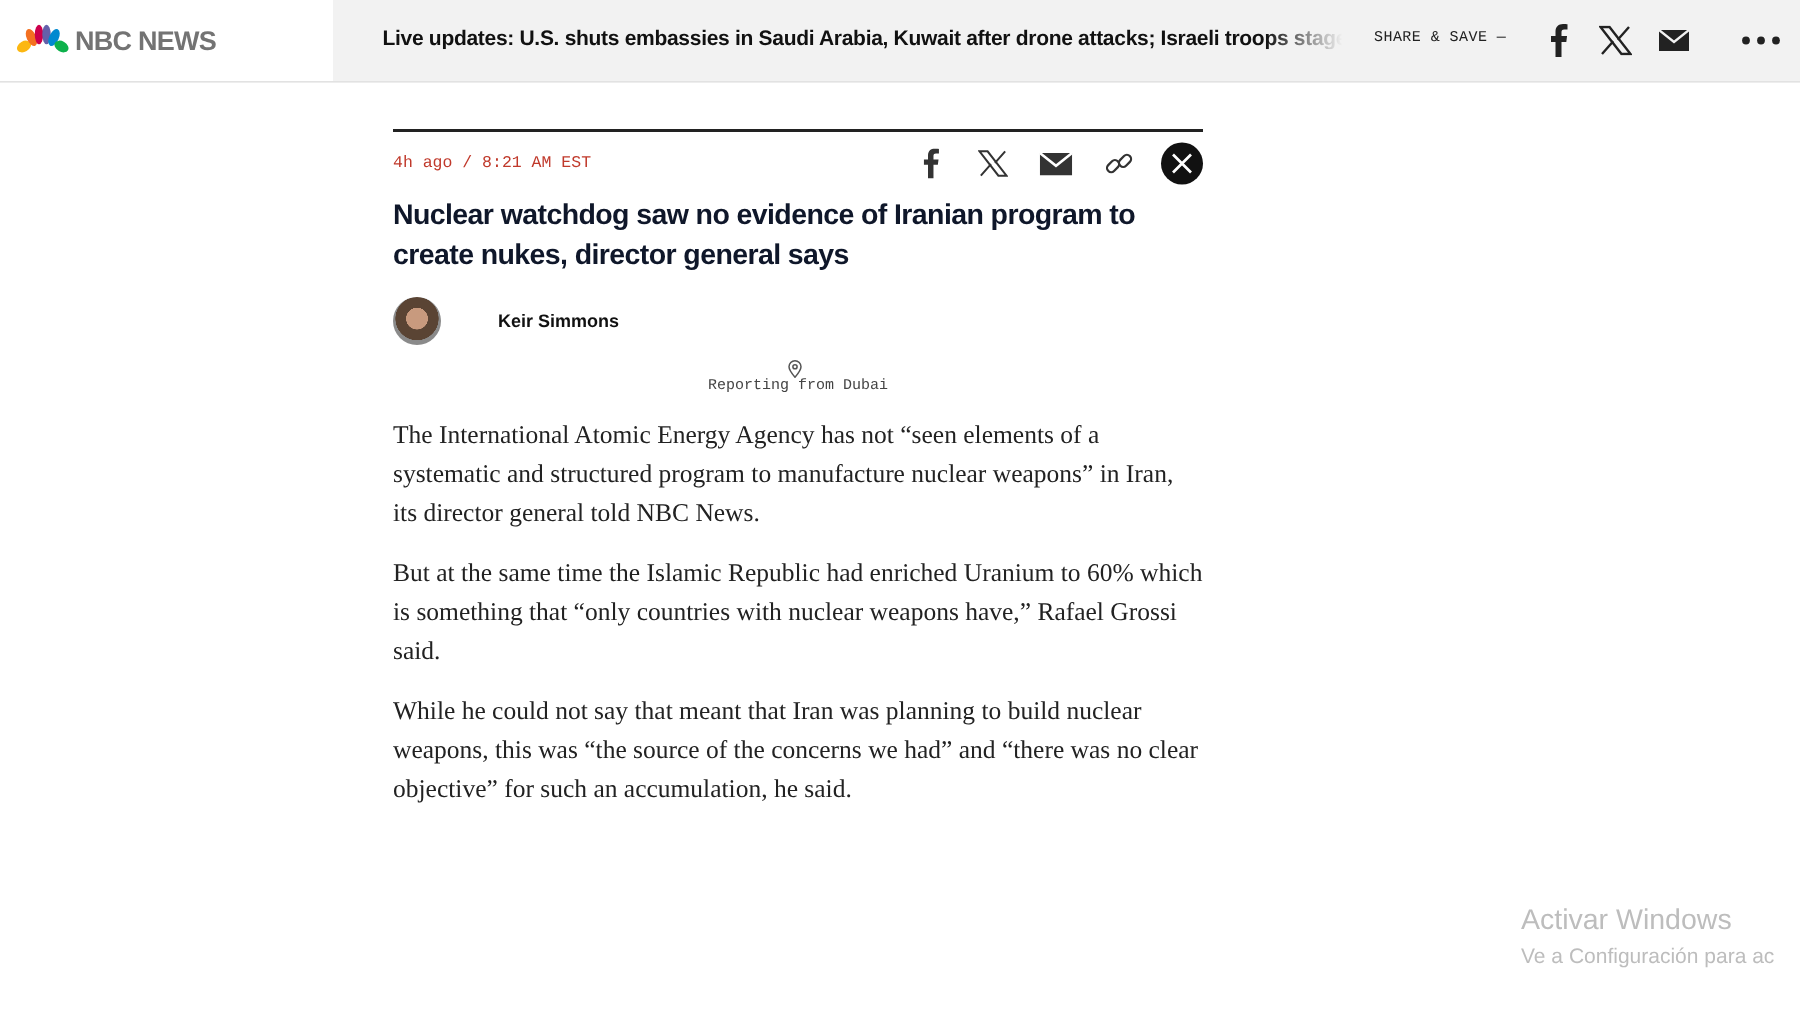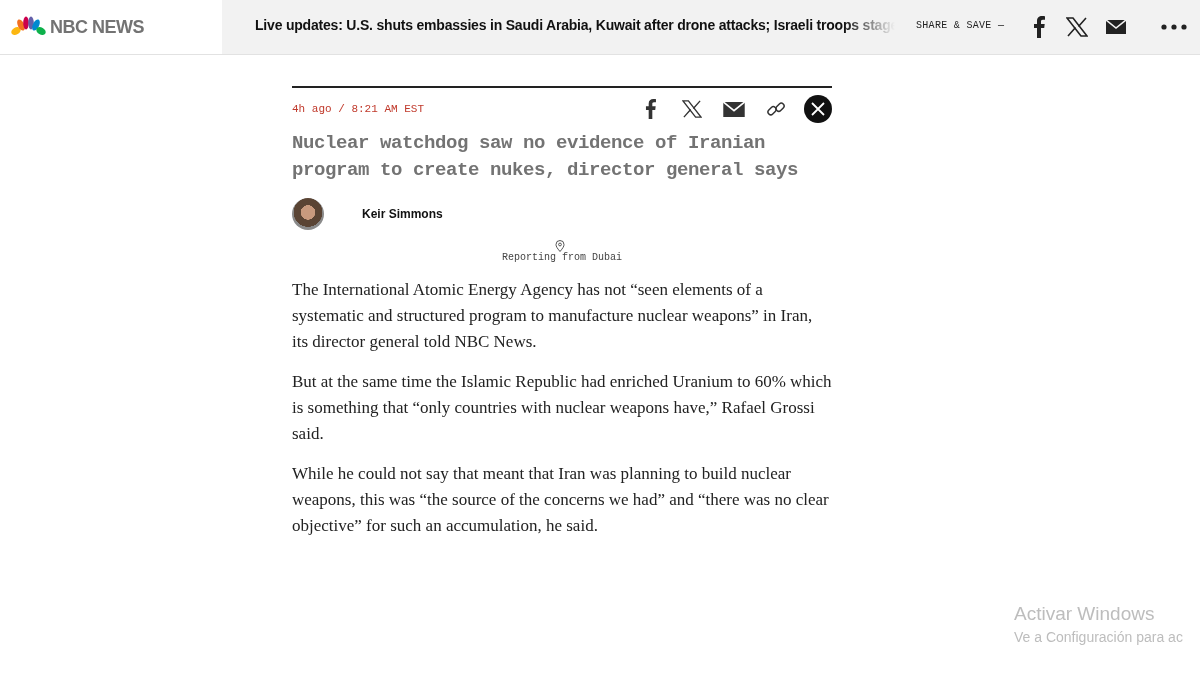--- a/index.html
+++ b/index.html
@@ -5,28 +5,28 @@
   html,body{margin:0;padding:0;}
   body{width:1200px;height:678px;overflow:hidden;background:#fff;position:relative;font-family:"Liberation Sans",sans-serif;color:#111;}
   .topbar{position:absolute;left:0;top:0;width:1200px;height:54px;background:#f2f2f2;border-bottom:1px solid #e2e2e2;}
   .logo-box{position:absolute;left:0;top:0;width:222px;height:54px;background:#fff;display:flex;align-items:center;}
   .peacock{margin-left:10px;width:36px;height:22px;}
   .logo-text{font-family:"Liberation Sans",sans-serif;font-weight:700;font-size:18px;letter-spacing:-0.5px;margin-left:4px;color:#737373;}
   .headline-ticker{position:absolute;left:255px;top:17px;width:640px;white-space:nowrap;overflow:hidden;font-weight:700;font-size:14px;color:#111;letter-spacing:-0.2px;
     -webkit-mask-image:linear-gradient(to right,#000 92%,transparent 100%);mask-image:linear-gradient(to right,#000 92%,transparent 100%);}
   .share-save{position:absolute;left:916px;top:20px;font-family:"Liberation Mono",monospace;font-size:10px;color:#222;letter-spacing:0.3px;}
   .top-icon{position:absolute;top:13px;width:28px;height:28px;display:flex;align-items:center;justify-content:center;cursor:pointer;}
-  .article{position:absolute;left:292px;top:86px;width:540px;}
+  .article{position:absolute;left:262px;top:86px;width:540px;}
   .rule{height:2px;background:#222;width:540px;}
   .meta-row{position:relative;height:42px;}
   .timestamp{position:absolute;left:0;top:15px;font-family:"Liberation Mono",monospace;font-size:11px;color:#c0392b;}
   .share-icons{position:absolute;right:0;top:7px;display:flex;align-items:center;gap:14px;}
   .sicon{width:28px;height:28px;display:flex;align-items:center;justify-content:center;cursor:pointer;}
   .close-btn{width:28px;height:28px;border-radius:50%;background:#111;display:flex;align-items:center;justify-content:center;}
-  .title{font-weight:700;font-size:19px;line-height:27px;letter-spacing:-0.4px;color:#737373;margin:0;font-family:Liberation Mono, monospace;}
+  .title{font-weight:700;font-size:19px;line-height:27px;letter-spacing:-0.4px;color:#0f172a;margin:0;}
   .byline{display:flex;align-items:center;margin-top:14px;}
   .avatar{width:32px;height:32px;border-radius:50%;background:radial-gradient(circle at 50% 45%,#c89a7e 0 30%,#5a4434 31% 60%,#8a8a8a 61%);margin-right:10px;}
   .author{font-weight:700;font-size:12px;color:#111;padding-left:28px;}
   .location{display:flex;align-items:center;margin-top:10px;font-family:"Liberation Mono",monospace;font-size:10px;color:#444;flex-direction:column;}
   .location svg{margin-right:4px;}
   .body p{font-family:"Liberation Serif",serif;font-size:17px;line-height:26px;color:#222;margin:14px 0 0 0;}
   .body p:first-child{margin-top:14px;}
   .watermark{position:absolute;left:1014px;top:603px;color:#bdbdbd;}
   .wm1{font-family:"Liberation Sans",sans-serif;font-size:19px;}
   .wm2{font-family:"Liberation Sans",sans-serif;font-size:14px;margin-top:4px;white-space:nowrap;}

